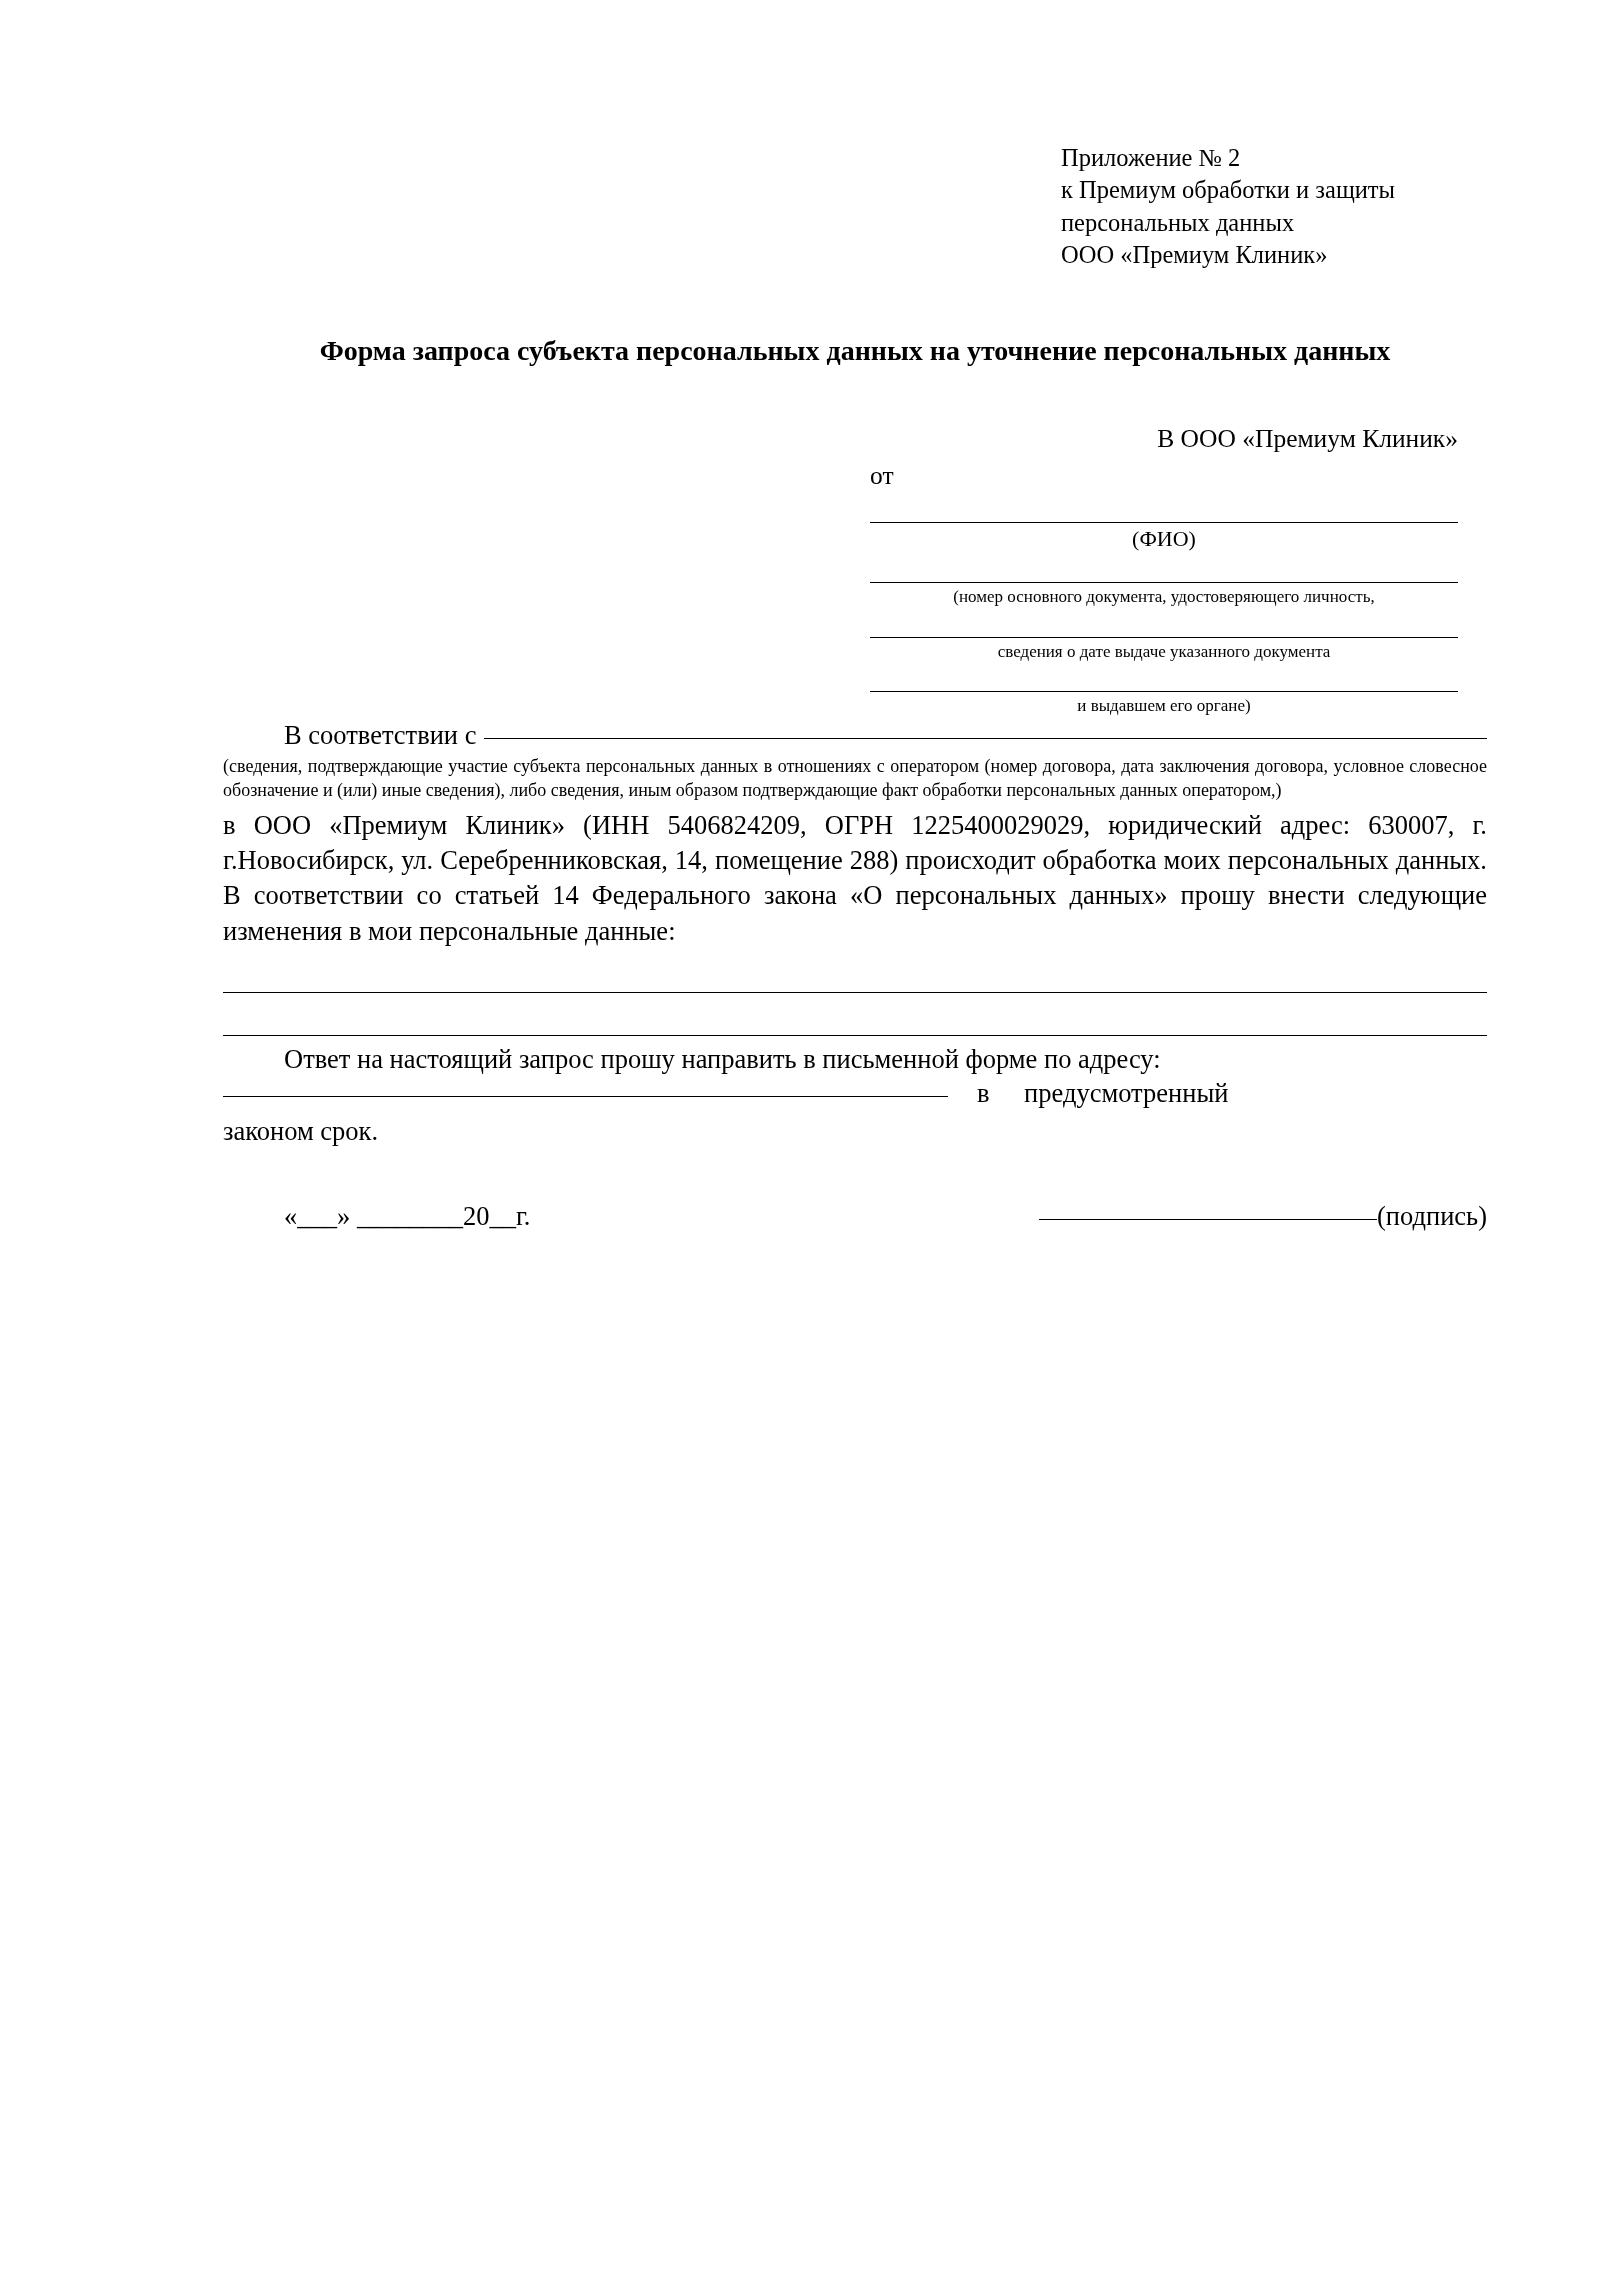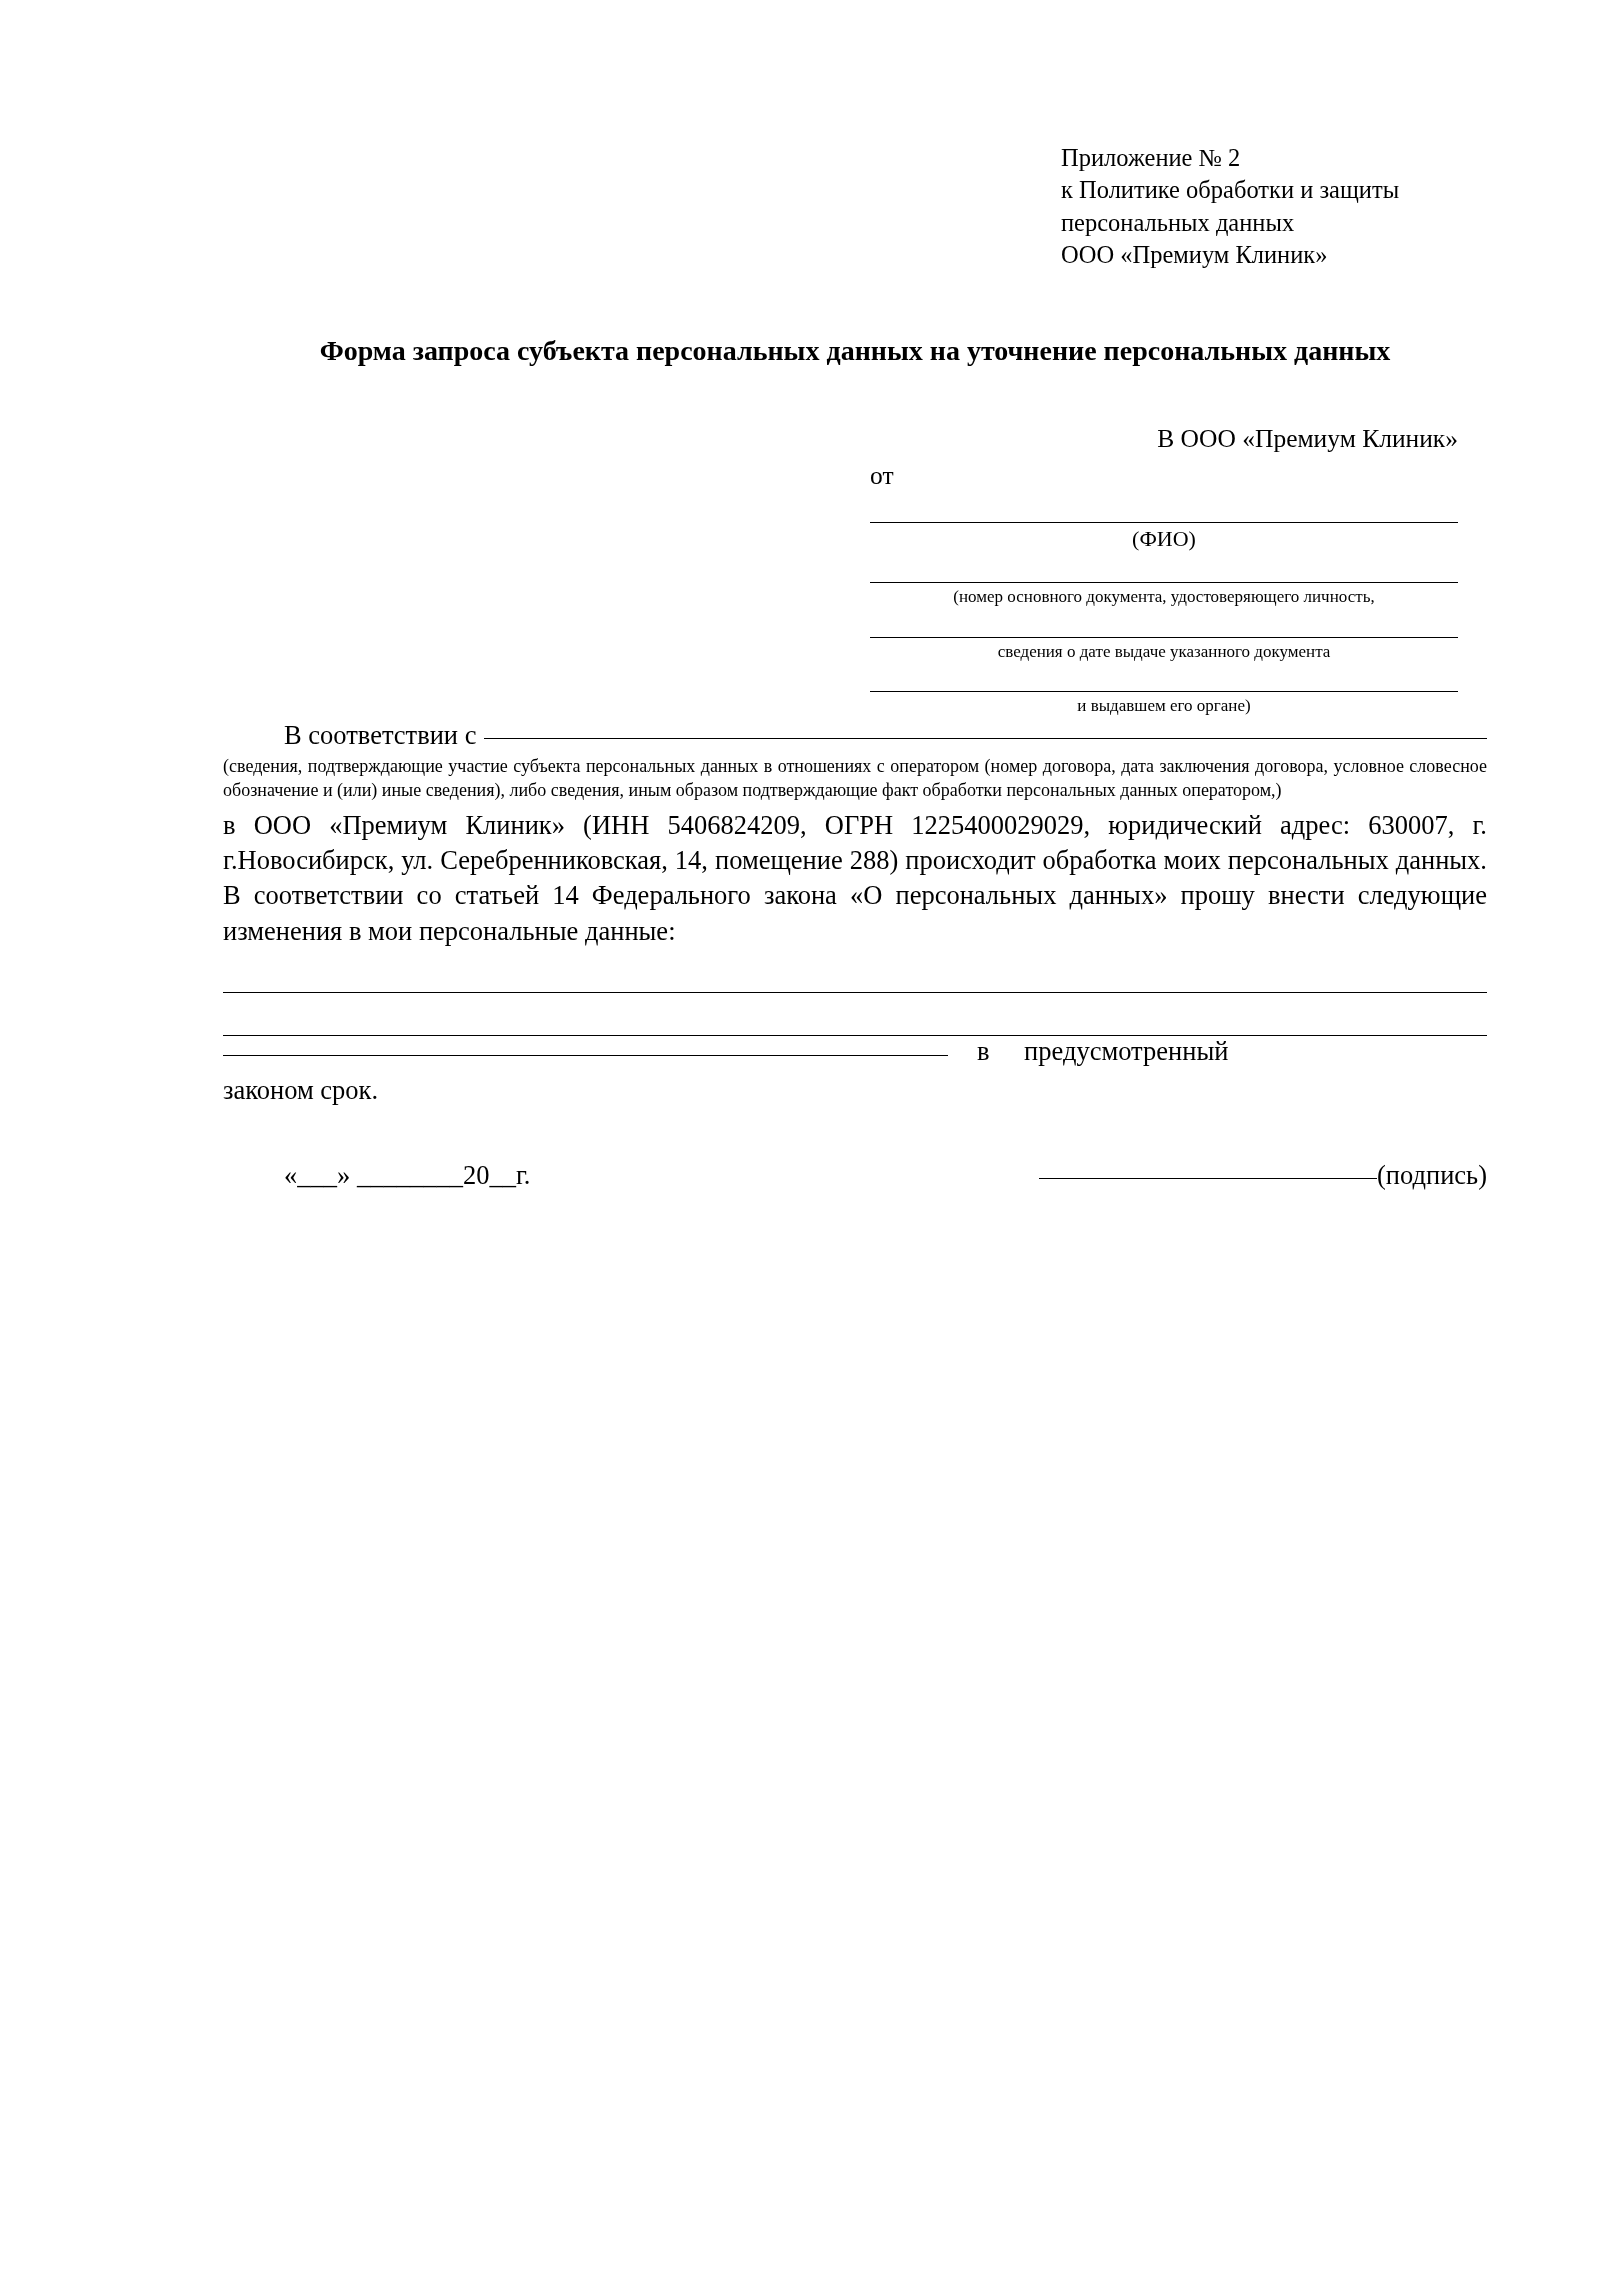--- a/index.html
+++ b/index.html
@@ -151,21 +151,21 @@
   .signature-row .sig-label { white-space: nowrap; }
 </style>
 </head>
 <body>
 
 <div class="page">
   <div class="content">
 
     <div class="doc-header">
       <div>Приложение № 2</div>
-      <div>к Политике обработки и защиты</div>
+      <div>к Премиум обработки и защиты</div>
       <div>персональных данных</div>
       <div>ООО «Премиум Клиник»</div>
     </div>
 
     <div class="doc-title">Форма запроса субъекта персональных данных на уточнение персональных данных</div>
 
     <div class="addressee">
       <div class="to">В ООО «Премиум Клиник»</div>
       <div class="from">от</div>
 
@@ -188,20 +188,21 @@
       <span class="rule"></span>
     </div>
 
     <div class="fineprint">(сведения, подтверждающие участие субъекта персональных данных в отношениях с оператором (номер договора, дата заключения договора, условное словесное обозначение и (или) иные сведения), либо сведения, иным образом подтверждающие факт обработки персональных данных оператором,)</div>
 
     <div class="para">в ООО «Премиум Клиник» (ИНН 5406824209, ОГРН 1225400029029, юридический адрес: 630007, г. г.Новосибирск, ул. Серебренниковская, 14, помещение 288) происходит обработка моих персональных данных. В соответствии со статьей 14 Федерального закона «О персональных данных» прошу внести следующие изменения в мои персональные данные:</div>
 
     <div class="blank-rule"></div>
     <div class="blank-rule"></div>
 
+    <div class="para indent">Ответ на настоящий запрос прошу направить в письменной форме по адресу:</div>
 
     <div class="answer-row">
       <span class="rule-left"></span>
       <span class="mid">в</span>
       <span class="tail">предусмотренный</span>
     </div>
 
     <div class="para">законом срок.</div>
 
     <div class="signature-row">

